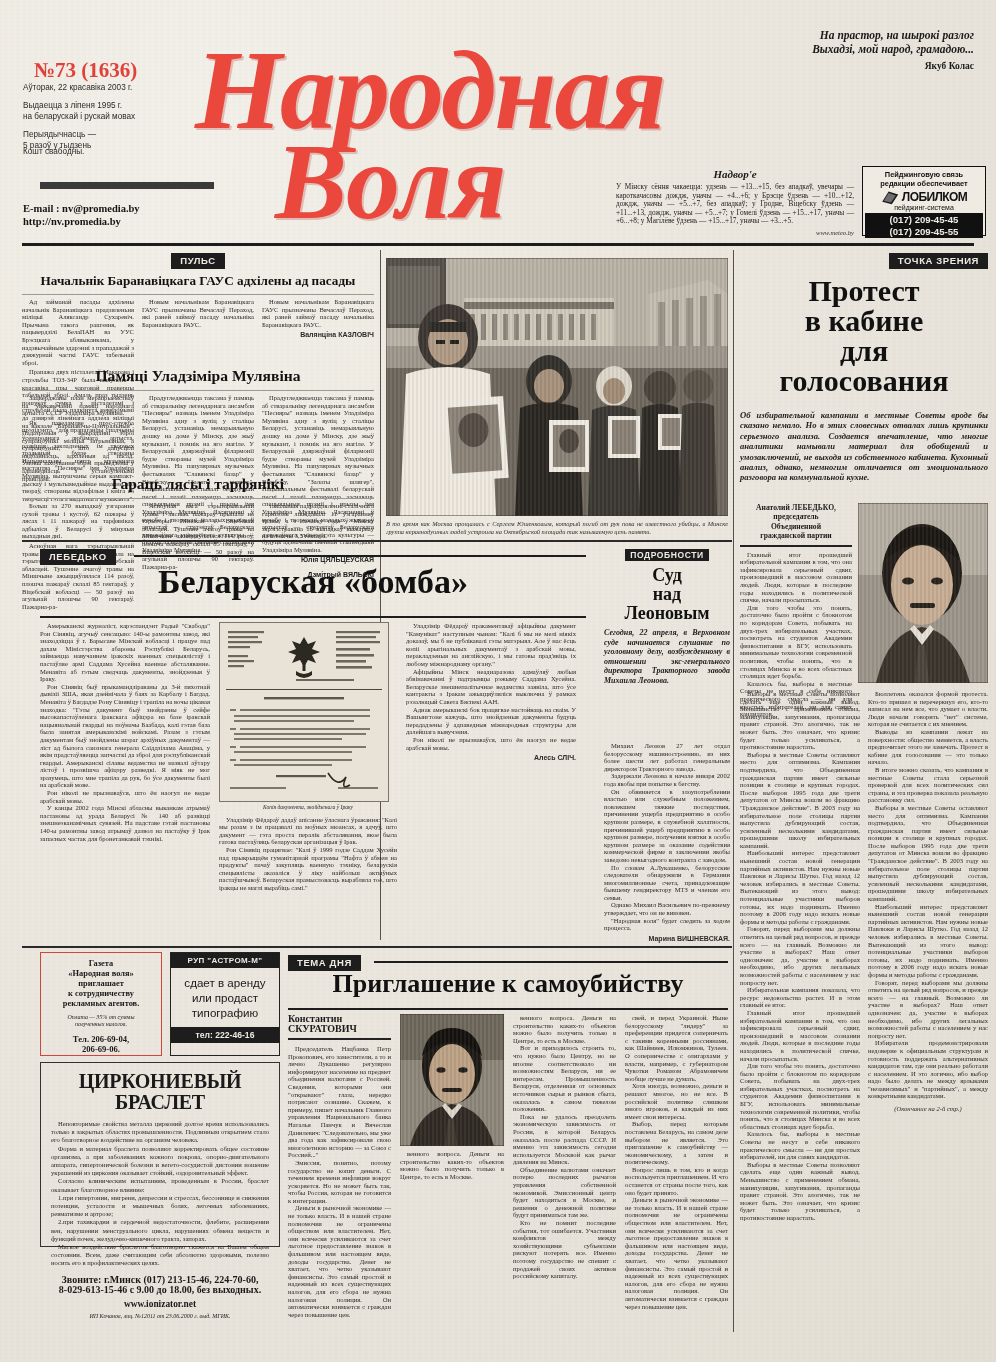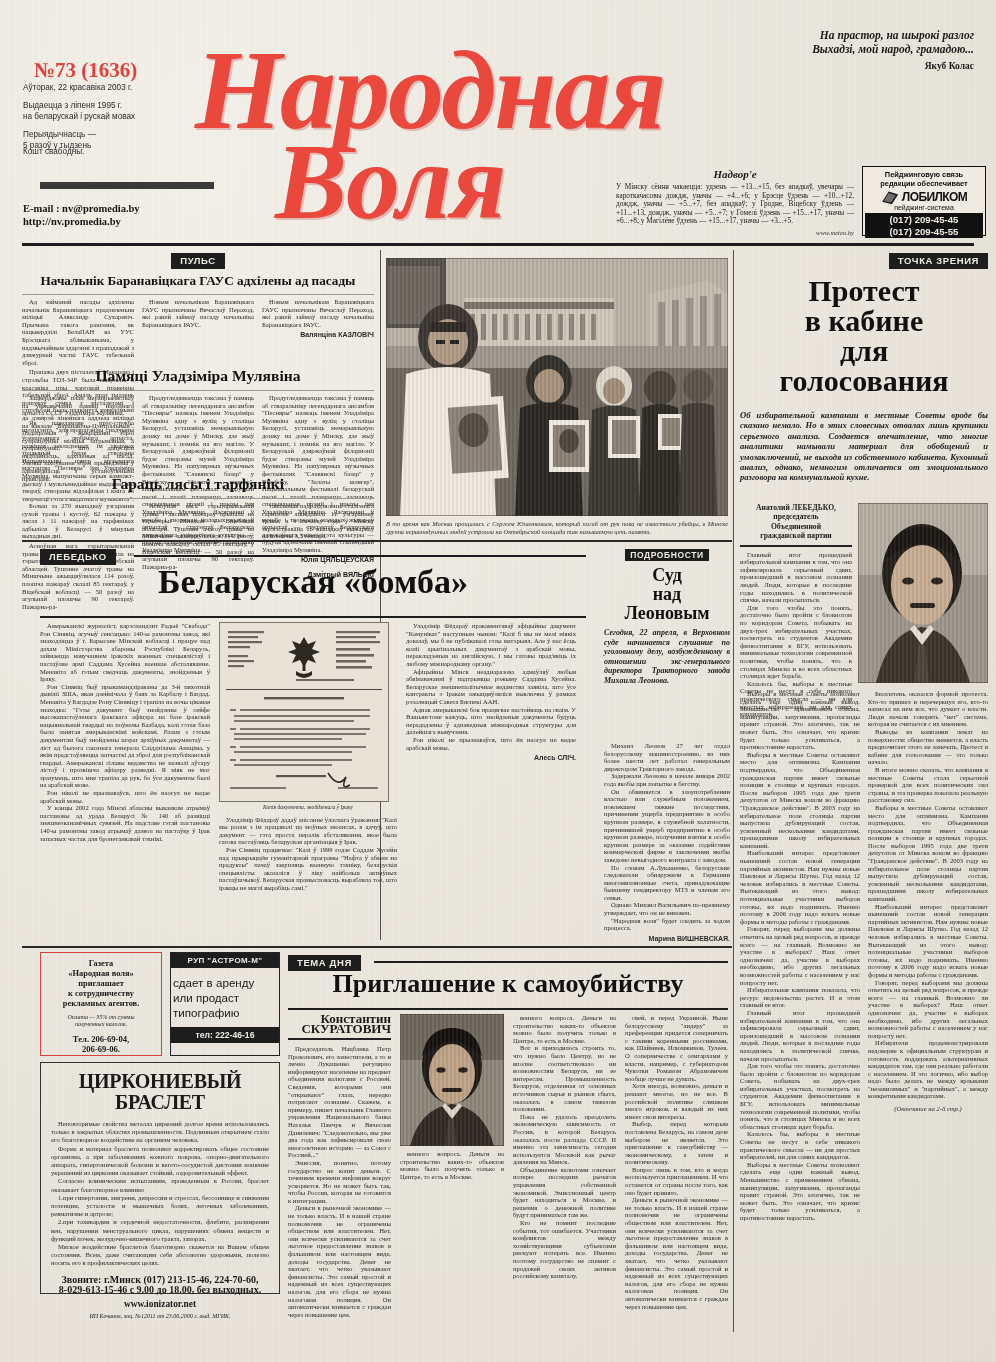--- a/index.html
+++ b/index.html
@@ -133,21 +133,21 @@
   #tzr .hl{font-size:29px;line-height:1.0;}
   
   #scandal{left:40px;top:546px;width:546px;height:400px;}
   #scandal .hl{font-size:33px;}
   
   #podr{left:604px;top:544px;width:126px;height:404px;}
   #podr .hl{font-size:17px;}
   
   #ad-agents{left:40px;top:952px;width:122px;height:104px;border:1.6px solid #d2453c;}
   #ad-astrom{left:170px;top:952px;width:110px;height:104px;border:1px solid #222;}
-  #ad-brace{left:40px;top:1062px;width:240px;height:232px;border:1px solid #333;}
+  #ad-brace{left:40px;top:1062px;width:240px;height:185px;border:1px solid #333;}
   
   #tema{left:288px;top:952px;width:440px;height:378px;}
   #tema .hl{font-size:25px;}
 </style>
 </head>
 <body>
 
 <div class="page">
   <div class="paper-noise"></div>
 
@@ -530,21 +530,21 @@
       </div>
       <div style="font-weight:bold;font-size:8.6px;line-height:10.4px;margin-top:5px;">
         <div>Тел. 206-69-04,</div>
         <div>206-69-06.</div>
       </div>
     </div>
   </div>
 
   <div class="box" id="ad-astrom">
     <div style="background:#1d1d1d;color:#efebe3;text-align:center;font-family:'Liberation Sans',sans-serif;font-weight:bold;font-size:8px;padding:3px 0;letter-spacing:.4px;">РУП "АСТРОМ-М"</div>
-    <div style="text-align:left;font-family:'Liberation Sans',sans-serif;font-size:11.6px;line-height:15px;padding:7px 2px 4px 2px;">
+    <div style="text-align:center;font-family:'Liberation Sans',sans-serif;font-size:11.6px;line-height:15px;padding:7px 2px 4px 2px;">
       <div>сдает в аренду</div>
       <div>или продаст</div>
       <div>типографию</div>
     </div>
     <div style="background:#1d1d1d;color:#efebe3;text-align:center;font-family:'Liberation Sans',sans-serif;font-weight:bold;font-size:8.6px;padding:3px 0;margin-top:3px;">тел: 222-46-16</div>
   </div>
 
   <div class="box" id="ad-brace">
     <div style="padding:8px 10px 6px 10px;">
       <div style="text-align:center;font-family:'Liberation Serif',serif;font-weight:bold;font-size:20px;line-height:21px;letter-spacing:-0.3px;">
@@ -570,21 +570,21 @@
 
   <div class="box" id="tema">
     <div style="position:absolute;left:0;top:0;">
       <span class="rubric">ТЕМА ДНЯ</span></div>
     <div class="hr-thin" style="left:86px;top:9px;width:354px;height:2px;background:#1d1d1d;"></div>
     <h1 class="hl" style="position:absolute;top:18px;width:100%;font-size:26px;">Приглашение к самоубийству</h1>
     <div class="hr-thin" style="left:0;top:56px;width:440px;height:2px;background:#1d1d1d;"></div>
 
     <div style="position:absolute;top:62px;left:0;width:440px;display:flex;gap:9px;">
       <div style="width:104px;">
-        <div style="text-align:right;font-family:'Liberation Serif',serif;font-weight:bold;font-size:13px;line-height:10px;">
+        <div style="text-align:left;font-family:'Liberation Serif',serif;font-weight:bold;font-size:10px;line-height:10px;">
           <div>Константин</div>
           <div>СКУРАТОВИЧ</div>
         </div>
         <div style="height:2px;background:#222;margin:4px 0 5px 0;"></div>
         <div class="body">
           <p>Председатель Нацбанка Петр Прокопович, его заместители, а то и лично Лукашенко регулярно информируют население на предмет объединения валютами с Россией. Сведения, которыми они "открывают" глаза, нередко потрясают сознание. Скажем, к примеру, пишет начальник Главного управления Национального банка Наталья Панчук и Вячеслав Данилевич: "Следовательно, мы уже два года как зафиксировали свою многолетнюю историю — за Союз с Россией..."</p>
           <p>Эмиссия, понятно, потому государство не копит деньги. С течением времени инфляция вокруг ускоряется. Но не может быть так, чтобы Россия, которая не готовится к интеграции.</p>
           <p>Деньги в рыночной экономике — не только власть. И в нашей стране полномочия не ограничены обществом или властителем. Нет, они всячески усиливаются за счет льготное предоставление знаков в фальшивом или настоящем виде, доходы государства. Денег не хватает, что четко указывают финансисты. Это самый простой и надежный из всех существующих налогов, для его сбора не нужна налоговая полиция. Он автоматически взимается с граждан через повышение цен.</p>
         </div>
       </div>

